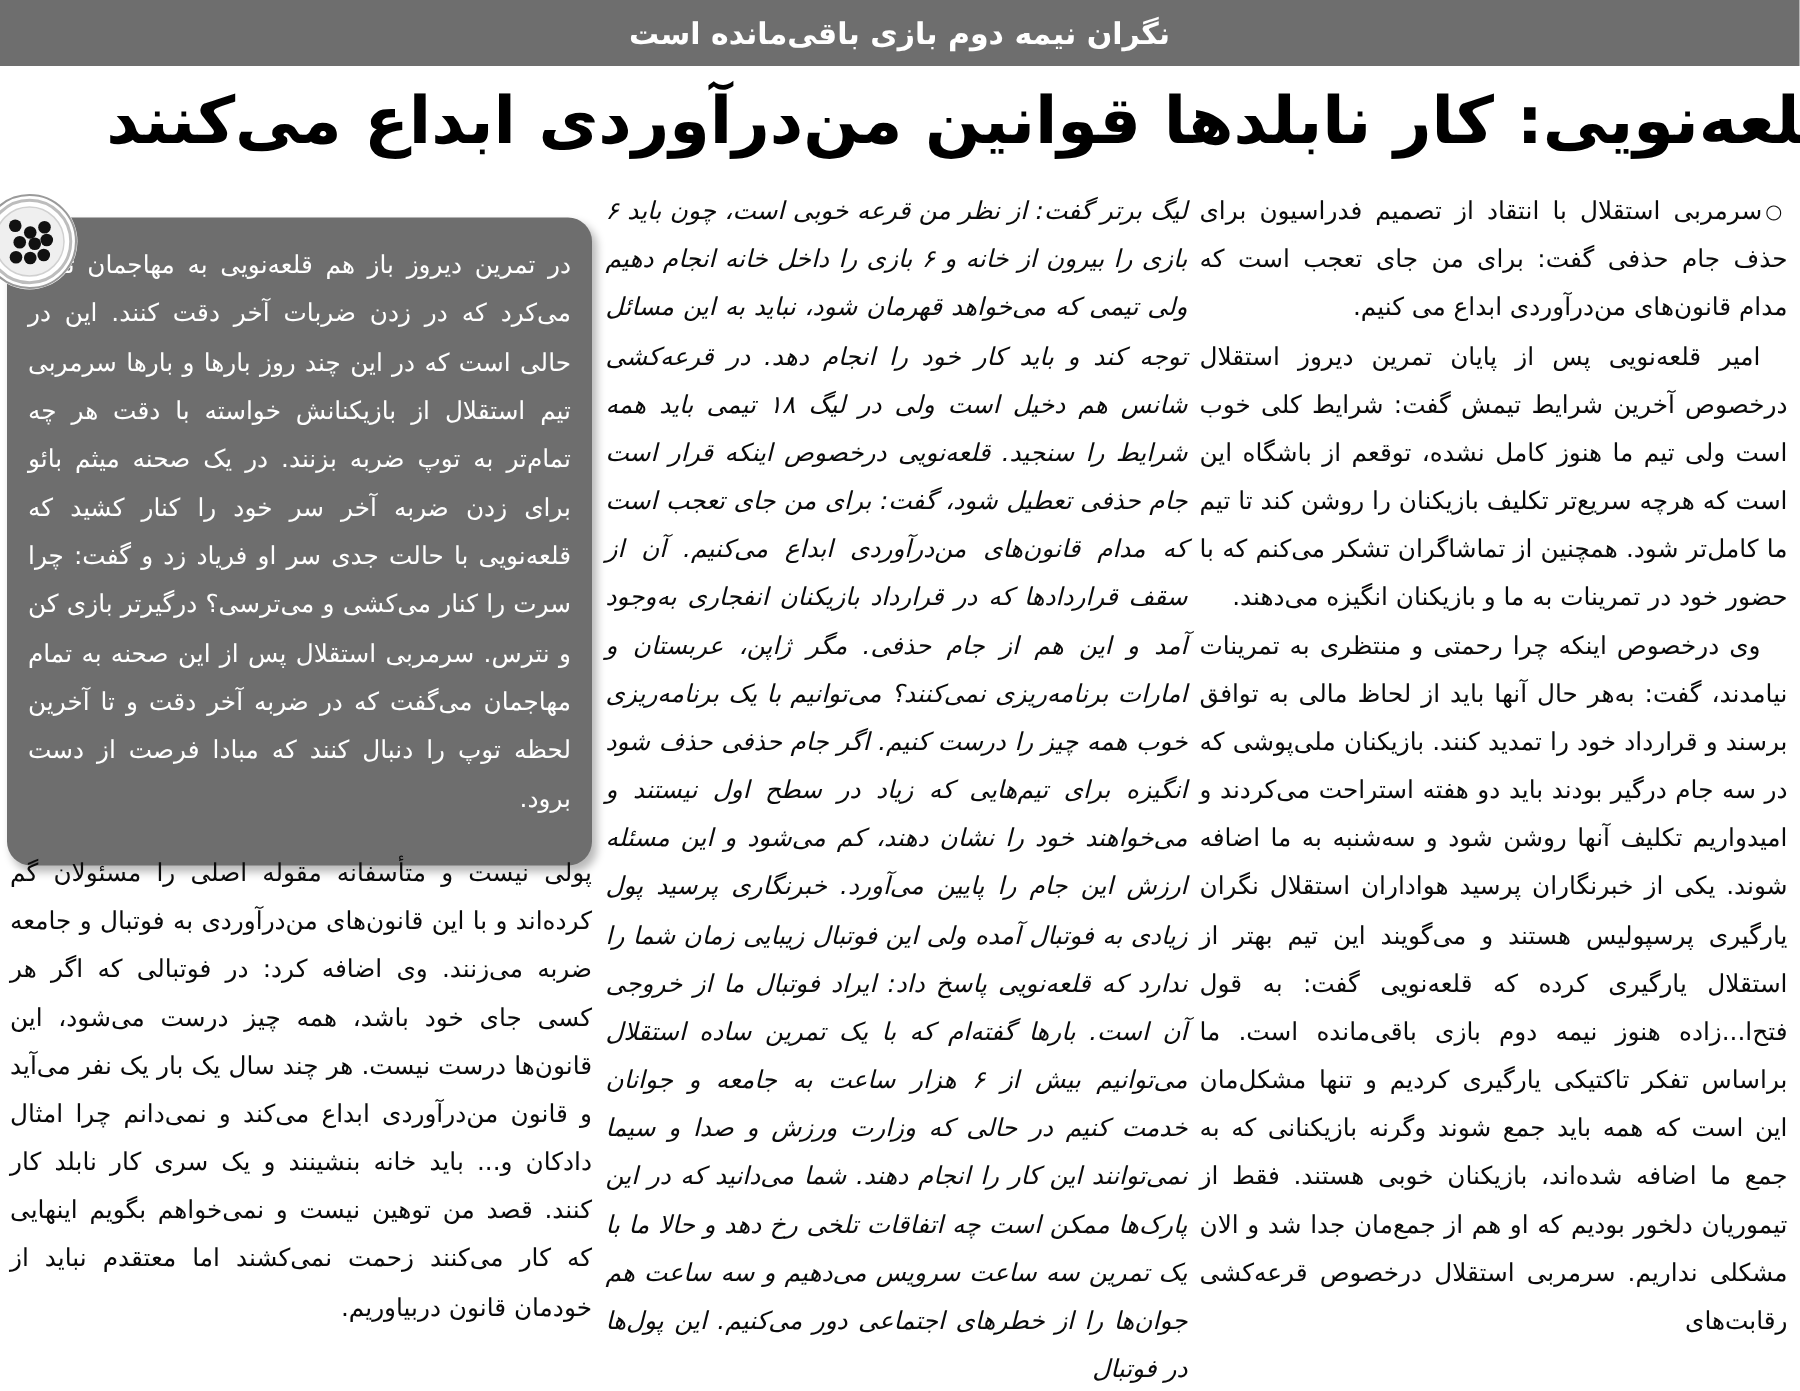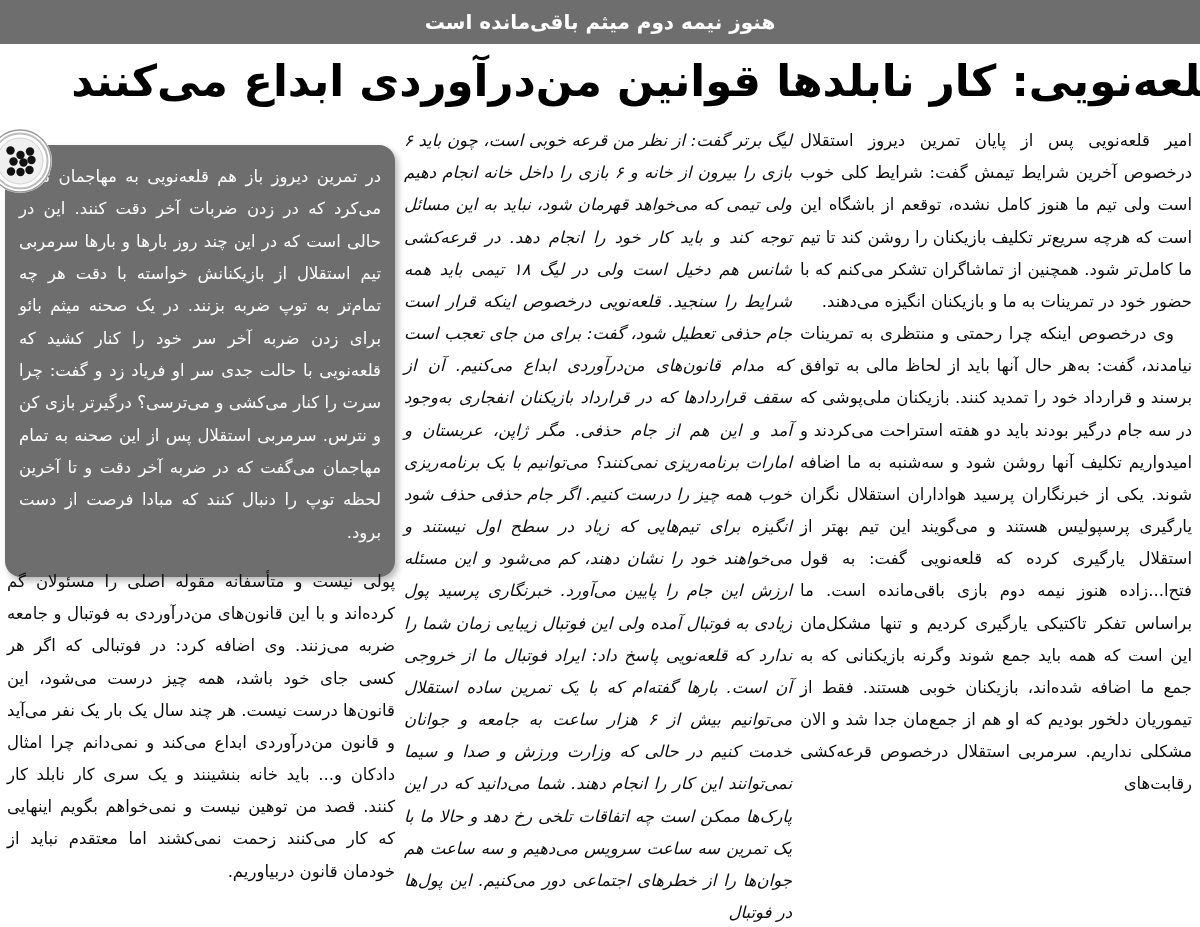--- a/index.html
+++ b/index.html
@@ -154,21 +154,21 @@
     top: 128px;
     width: 66px;
     height: 66px;
     z-index: 5;
   }
 </style>
 </head>
 <body>
 
 <div class="kicker-bar">
-  <div class="kicker-text">هنوز نیمه دوم میثم باقی‌مانده است</div>
+  <div class="kicker-text">نگران نیمه دوم بازی باقی‌مانده است</div>
 </div>
 
 <div class="headline-wrap">
   <h1 class="headline" style="font-size: 43.5px;">قلعه‌نویی: کار نابلدها قوانین من‌درآوردی ابداع می‌کنند</h1>
 </div>
 
 <div class="badge-icon">
   <svg viewBox="0 0 66 66" width="66" height="66" aria-hidden="true">
     <circle cx="33" cy="33" r="32" fill="#ffffff"></circle>
     <circle cx="33" cy="33" r="31" fill="none" stroke="#9a9a9a" stroke-width="1.4"></circle>
@@ -187,20 +187,21 @@
 </div>
 
 <div class="content">
 
   <aside class="sidebar-box">
     <h2 class="sidebar-title" style="font-size: 0px;">فریاد قلعه‌نویی بر سر بائو</h2>
     <p class="sidebar-text">در تمرین دیروز باز هم قلعه‌نویی به مهاجمان تأکید می‌کرد که در زدن ضربات آخر دقت کنند. این در حالی است که در این چند روز بارها و بارها سرمربی تیم استقلال از بازیکنانش خواسته با دقت هر چه تمام‌تر به توپ ضربه بزنند. در یک صحنه میثم بائو برای زدن ضربه آخر سر خود را کنار کشید که قلعه‌نویی با حالت جدی سر او فریاد زد و گفت: چرا سرت را کنار می‌کشی و می‌ترسی؟ درگیرتر بازی کن و نترس. سرمربی استقلال پس از این صحنه به تمام مهاجمان می‌گفت که در ضربه آخر دقت و تا آخرین لحظه توپ را دنبال کنند که مبادا فرصت از دست برود.</p>
   </aside>
 
   <div class="col-1">
+    <p class="body-text bullet-lead">سرمربی استقلال با انتقاد از تصمیم فدراسیون برای حذف جام حذفی گفت: برای من جای تعجب است که مدام قانون‌های من‌درآوردی ابداع می کنیم.</p>
     <p class="body-text">امیر قلعه‌نویی پس از پایان تمرین دیروز استقلال درخصوص آخرین شرایط تیمش گفت: شرایط کلی خوب است ولی تیم ما هنوز کامل نشده، توقعم از باشگاه این است که هرچه سریع‌تر تکلیف بازیکنان را روشن کند تا تیم ما کامل‌تر شود. همچنین از تماشاگران تشکر می‌کنم که با حضور خود در تمرینات به ما و بازیکنان انگیزه می‌دهند.</p>
     <p class="body-text">وی درخصوص اینکه چرا رحمتی و منتظری به تمرینات نیامدند، گفت: به‌هر حال آنها باید از لحاظ مالی به توافق برسند و قرارداد خود را تمدید کنند. بازیکنان ملی‌پوشی که در سه جام درگیر بودند باید دو هفته استراحت می‌کردند و امیدواریم تکلیف آنها روشن شود و سه‌شنبه به ما اضافه شوند. یکی از خبرنگاران پرسید هواداران استقلال نگران یارگیری پرسپولیس هستند و می‌گویند این تیم بهتر از استقلال یارگیری کرده که قلعه‌نویی گفت: به قول فتح‌ا...زاده هنوز نیمه دوم بازی باقی‌مانده است. ما براساس تفکر تاکتیکی یارگیری کردیم و تنها مشکل‌مان این است که همه باید جمع شوند وگرنه بازیکنانی که به جمع ما اضافه شده‌اند، بازیکنان خوبی هستند. فقط از تیموریان دلخور بودیم که او هم از جمع‌مان جدا شد و الان مشکلی نداریم. سرمربی استقلال درخصوص قرعه‌کشی رقابت‌های</p>
   </div>
 
   <div class="col-2">
     <p class="body-text">لیگ برتر گفت: از نظر من قرعه خوبی است، چون باید ۶ بازی را بیرون از خانه و ۶ بازی را داخل خانه انجام دهیم ولی تیمی که می‌خواهد قهرمان شود، نباید به این مسائل توجه کند و باید کار خود را انجام دهد. در قرعه‌کشی شانس هم دخیل است ولی در لیگ ۱۸ تیمی باید همه شرایط را سنجید. قلعه‌نویی درخصوص اینکه قرار است جام حذفی تعطیل شود، گفت: برای من جای تعجب است که مدام قانون‌های من‌درآوردی ابداع می‌کنیم. آن از سقف قراردادها که در قرارداد بازیکنان انفجاری به‌وجود آمد و این هم از جام حذفی. مگر ژاپن، عربستان و امارات برنامه‌ریزی نمی‌کنند؟ می‌توانیم با یک برنامه‌ریزی خوب همه چیز را درست کنیم. اگر جام حذفی حذف شود انگیزه برای تیم‌هایی که زیاد در سطح اول نیستند و می‌خواهند خود را نشان دهند، کم می‌شود و این مسئله ارزش این جام را پایین می‌آورد. خبرنگاری پرسید پول زیادی به فوتبال آمده ولی این فوتبال زیبایی زمان شما را ندارد که قلعه‌نویی پاسخ داد: ایراد فوتبال ما از خروجی آن است. بارها گفته‌ام که با یک تمرین ساده استقلال می‌توانیم بیش از ۶ هزار ساعت به جامعه و جوانان خدمت کنیم در حالی که وزارت ورزش و صدا و سیما نمی‌توانند این کار را انجام دهند. شما می‌دانید که در این پارک‌ها ممکن است چه اتفاقات تلخی رخ دهد و حالا ما با یک تمرین سه ساعت سرویس می‌دهیم و سه ساعت هم جوان‌ها را از خطرهای اجتماعی دور می‌کنیم. این پول‌ها در فوتبال</p>
   </div>
 
   <div class="col-3">
     <p class="body-text">پولی نیست و متأسفانه مقوله اصلی را مسئولان گم کرده‌اند و با این قانون‌های من‌درآوردی به فوتبال و جامعه ضربه می‌زنند. وی اضافه کرد: در فوتبالی که اگر هر کسی جای خود باشد، همه چیز درست می‌شود، این قانون‌ها درست نیست. هر چند سال یک بار یک نفر می‌آید و قانون من‌درآوردی ابداع می‌کند و نمی‌دانم چرا امثال دادکان و... باید خانه بنشینند و یک سری کار نابلد کار کنند. قصد من توهین نیست و نمی‌خواهم بگویم اینهایی که کار می‌کنند زحمت نمی‌کشند اما معتقدم نباید از خودمان قانون دربیاوریم.</p>

